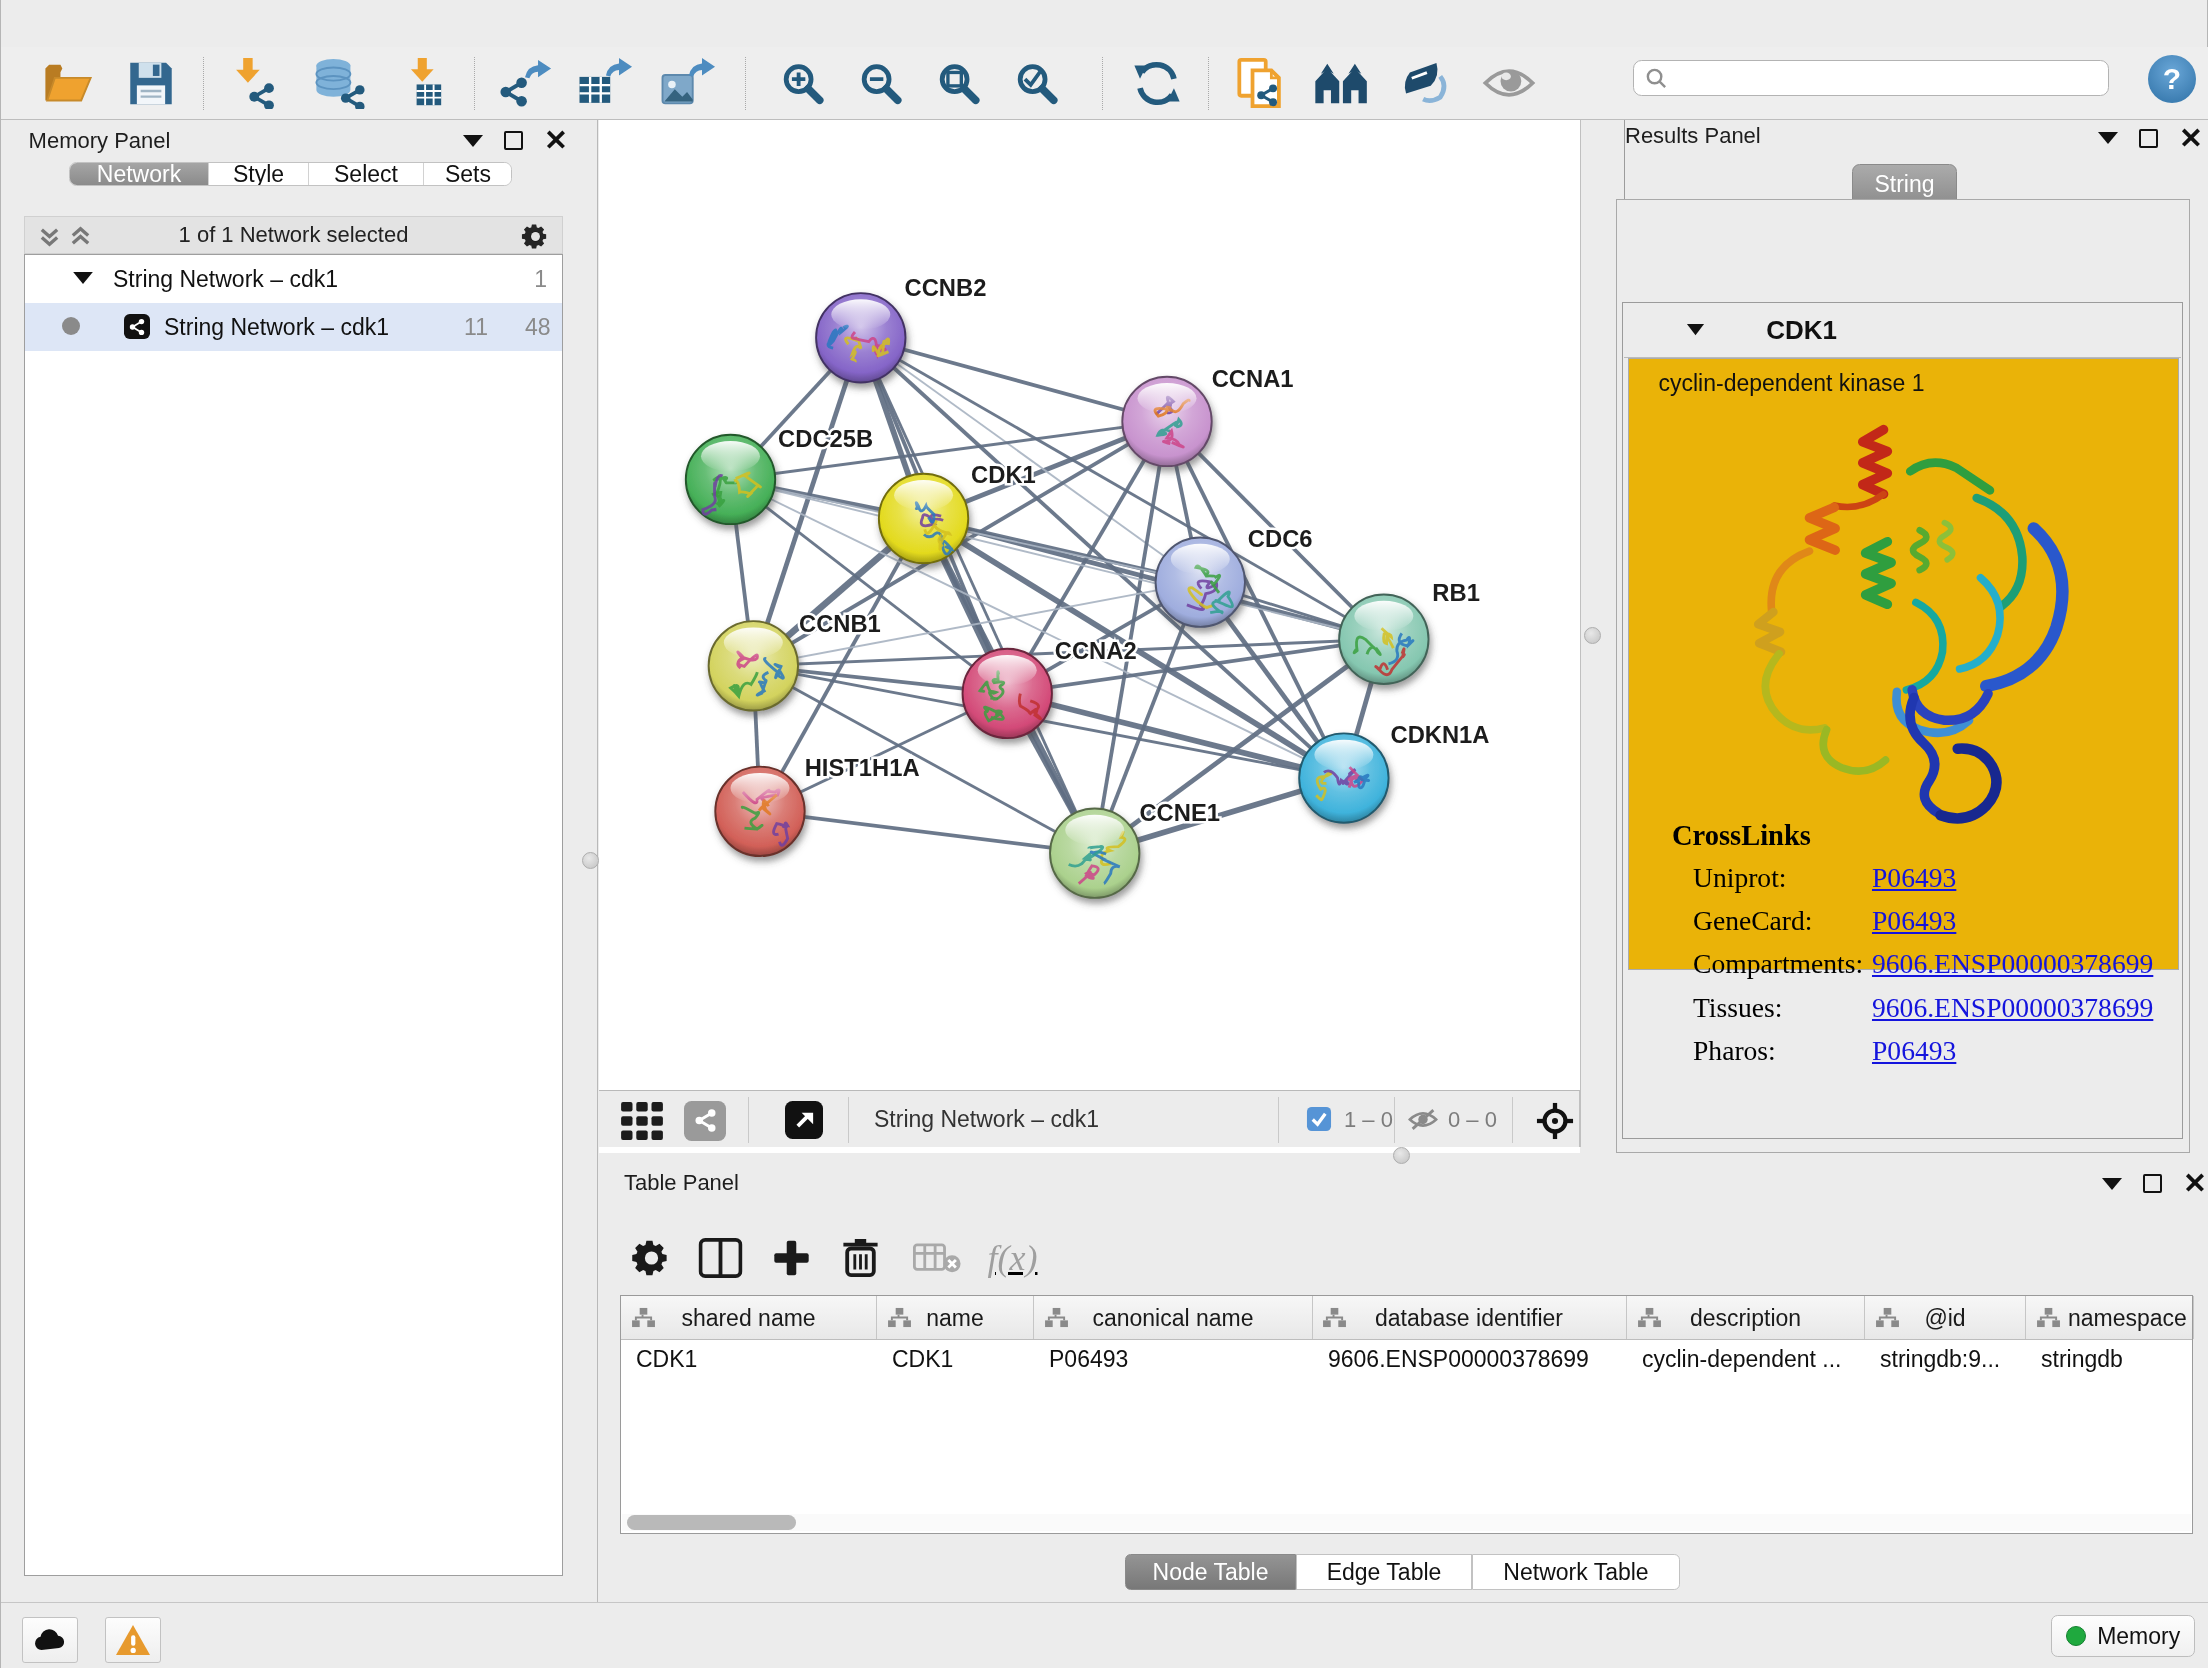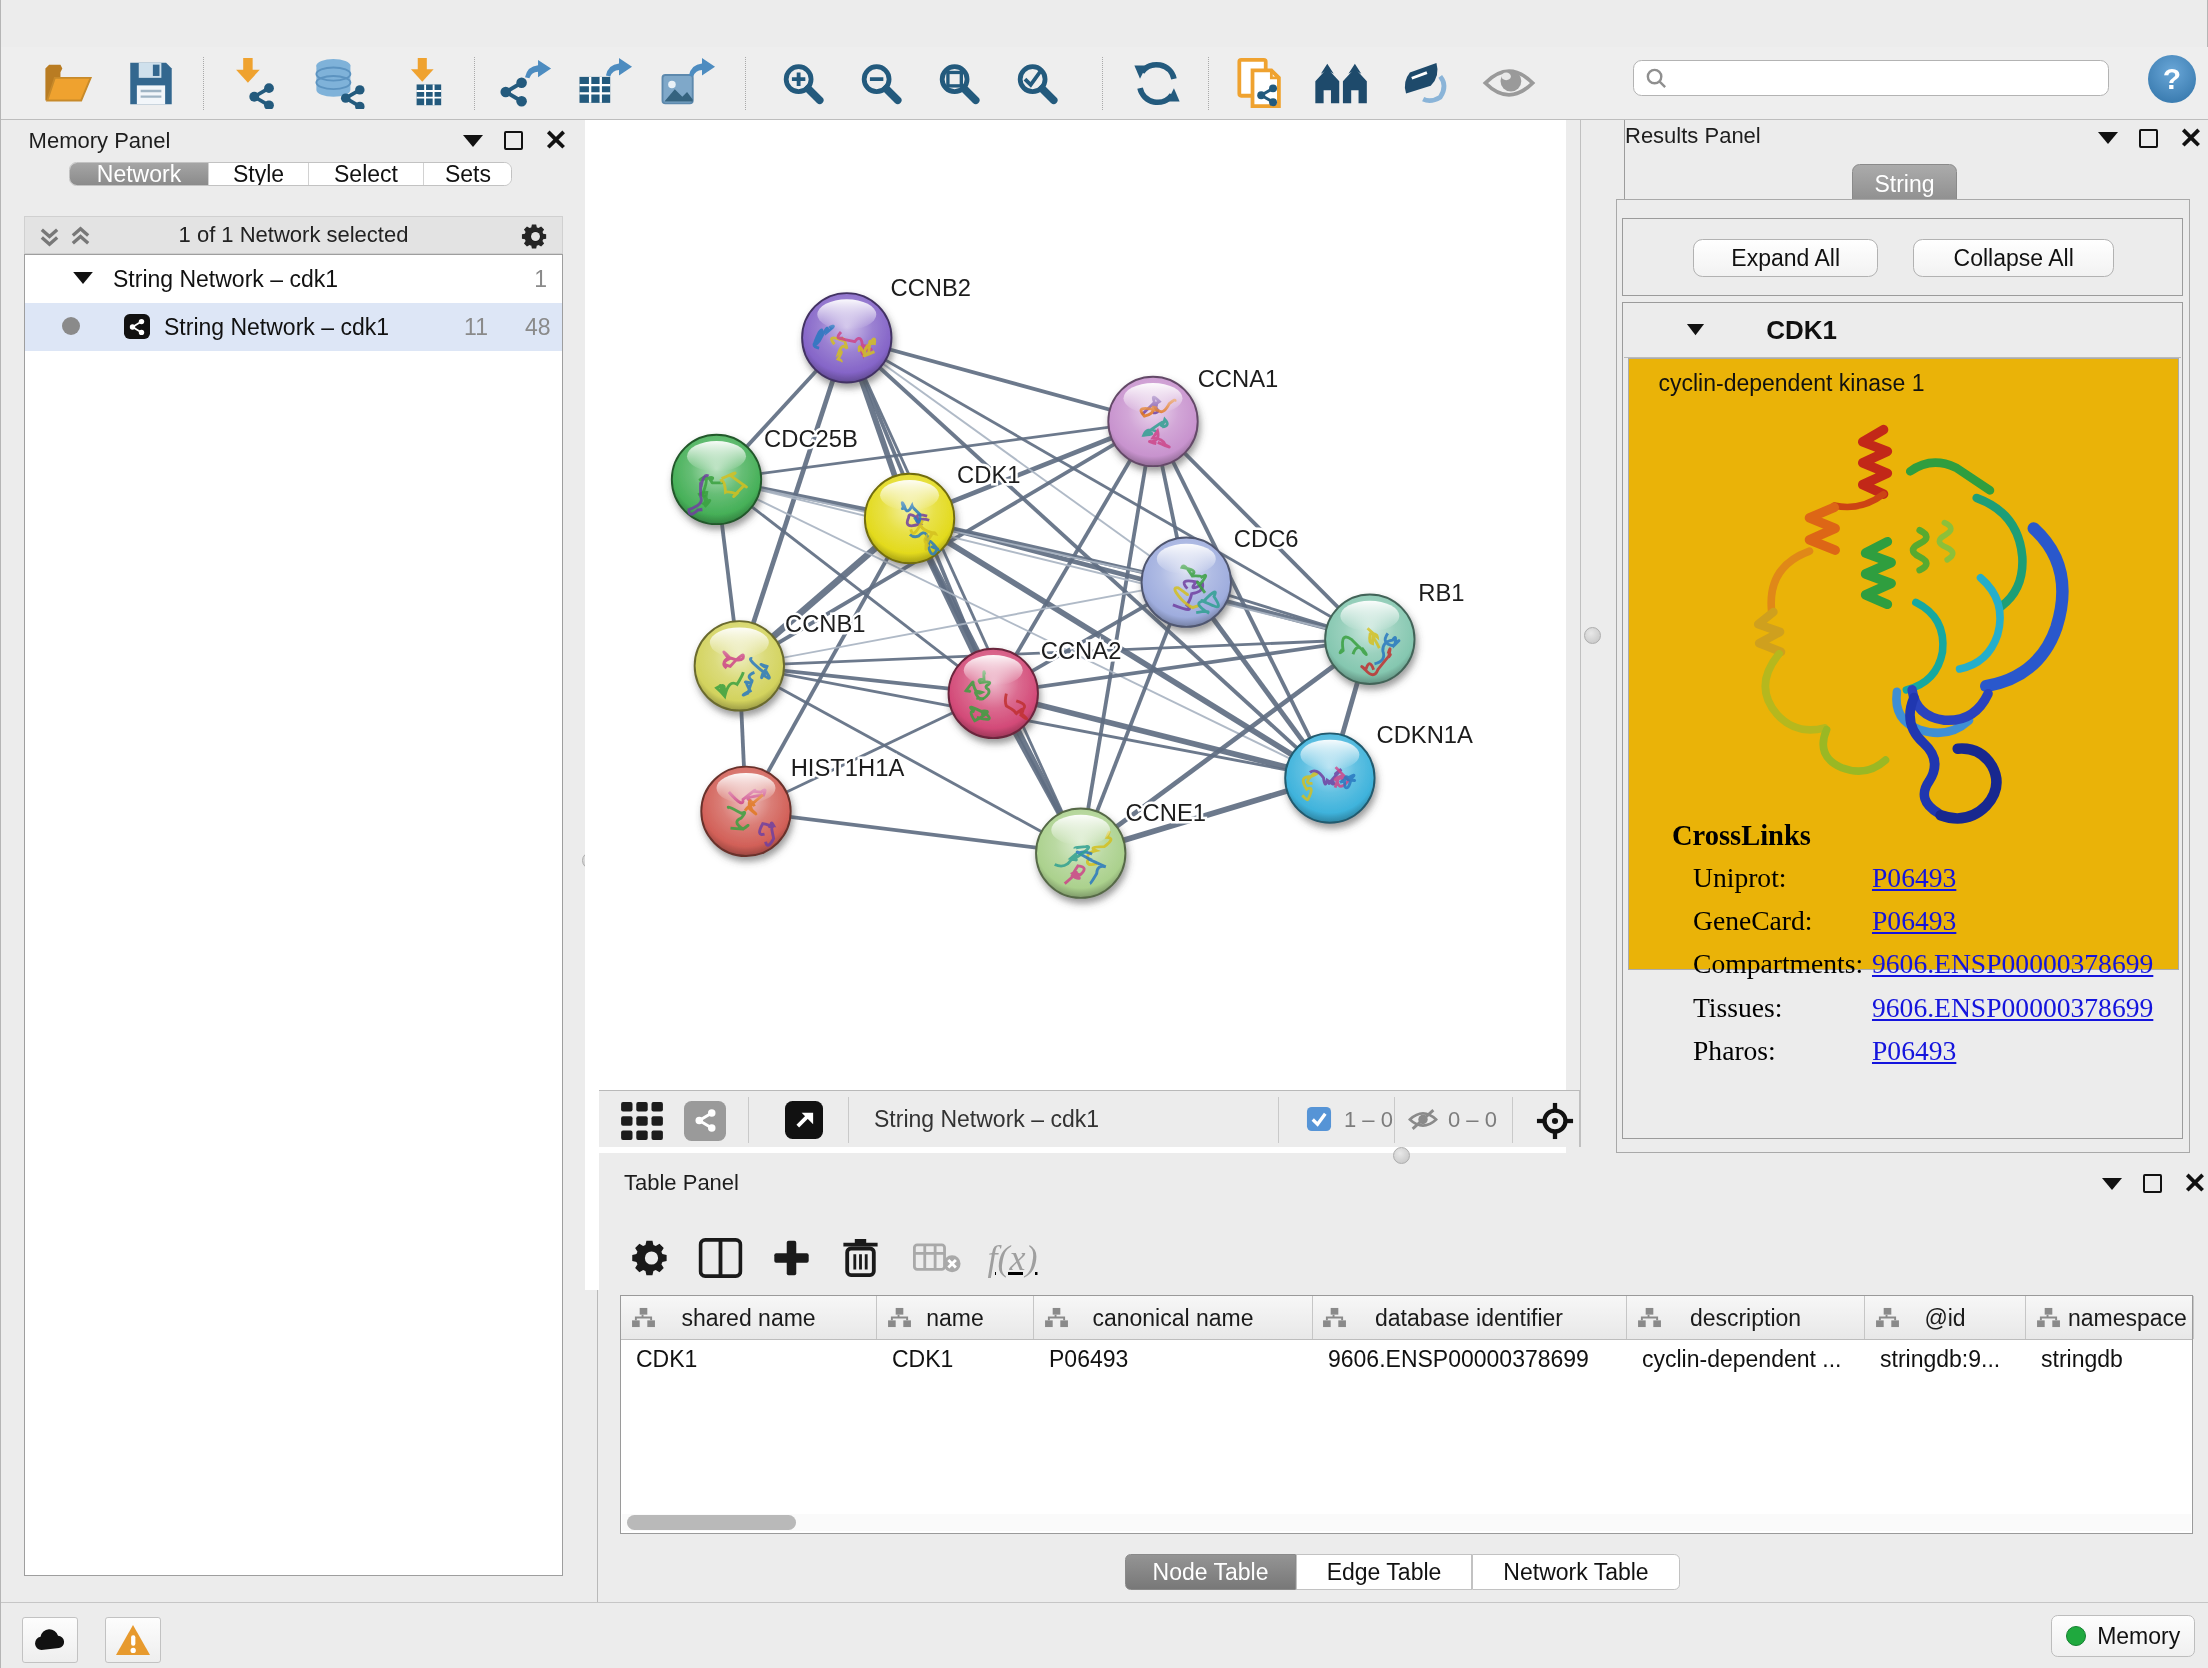--- a/index.html
+++ b/index.html
@@ -37,21 +37,21 @@
   #cp-selbar { position:absolute; left:23px; top:96px; width:539px; height:38px; background:#e3e3e3; border:1px solid #d0d0d0; display:flex; align-items:center; }
   #cp-selbar .sel-text { position:absolute; width:100%; text-align:center; font-size:22px; color:#222; }
   #cp-tree { position:absolute; left:23px; top:134px; width:539px; height:1322px; background:#ffffff; border:1px solid #9e9e9e; }
   .tree-row { position:absolute; left:0; width:537px; height:48px; }
   .tree-row.selected { background:#dde6f6; }
   .tree-label { position:absolute; font-size:23px; color:#111; top:10.5px; }
   .tree-num { position:absolute; font-size:23px; color:#8a8a8a; top:10.5px; text-align:right; }
   #net-icon-badge { position:absolute; left:99px; top:11.4px; width:26px; height:25px; background:#111; border-radius:5.7px; display:flex; align-items:center; justify-content:center; }
 
   
-  #canvas { left:584px; top:120px; width:981px; height:1170px; background:#ffffff; }
+  #canvas { left:598px; top:120px; width:981px; height:1170px; background:#ffffff;font-weight:bold; }
   #net-toolbar { left:598px; top:1090px; width:981px; height:57px; background:#ececec; border-top:1px solid #b9b9b9; border-right:1px solid #c0c0c0; }
   .nt-sep { position:absolute; top:5.7px; height:46px; width:0; border-left:1px solid #c9c9c9; }
   #net-title { position:absolute; left:275px; top:15px; font-size:23px; color:#333; }
   .nt-count { position:absolute; top:16px; font-size:22px; color:#7c7c7c; }
   #right-splitter { left:1579px; top:120px; width:44px; height:1027px; background:#ececec; border-left:1px solid #c0c0c0; }
   .split-dot { width:17px; height:17px; border-radius:50%; background:radial-gradient(circle at 40% 35%, #e8e8e8, #c2c2c2); border:1px solid #adadad; }
 
   
   #results-panel { left:1623px; top:120px; width:586px; height:1033px; background:#ececec; border-left:1px solid #9c9c9c; }
   #string-tab { position:absolute; left:227px; top:44px; width:105px; height:41px; background:linear-gradient(#ababab,#8d8d8d); border:1px solid #8a8a8a; border-radius:7.6px 7.6px 0 0; color:#fff; font-size:23px; display:flex; align-items:center; justify-content:center; }
@@ -677,28 +677,20 @@
     <div class="panel-title abs" style="left:0px; top:2.9px;">Results Panel</div>
     <div class="pt-icons" style="left:473px; top:8.6px;">
       <div class="tri-down"></div>
       <div class="float-sq"></div>
       <div class="close-x">✕</div>
     </div>
     <div id="string-tab">
         <span>String</span>
       </div>
     <div id="rp-box">
-      <div id="rp-btnbox">
-        <div class="rp-btn" style="left:70px; width:185px;">
-            <span>Expand All</span>
-          </div>
-        <div class="rp-btn" style="left:290px; width:201px;">
-            <span>Collapse All</span>
-          </div>
-      </div>
       <div id="rp-scroll">
         <div id="gene-header">
           <span style="position:absolute; left:62px; top:19px;">
             <svg width="19" height="13.3" viewBox="0 0 20 14">
                 <polygon points="1,1 19,1 10,13" fill="#111"></polygon>
               </svg>
           </span>
           <div id="gene-name">CDK1</div>
         </div>
         <div id="gene-content">

